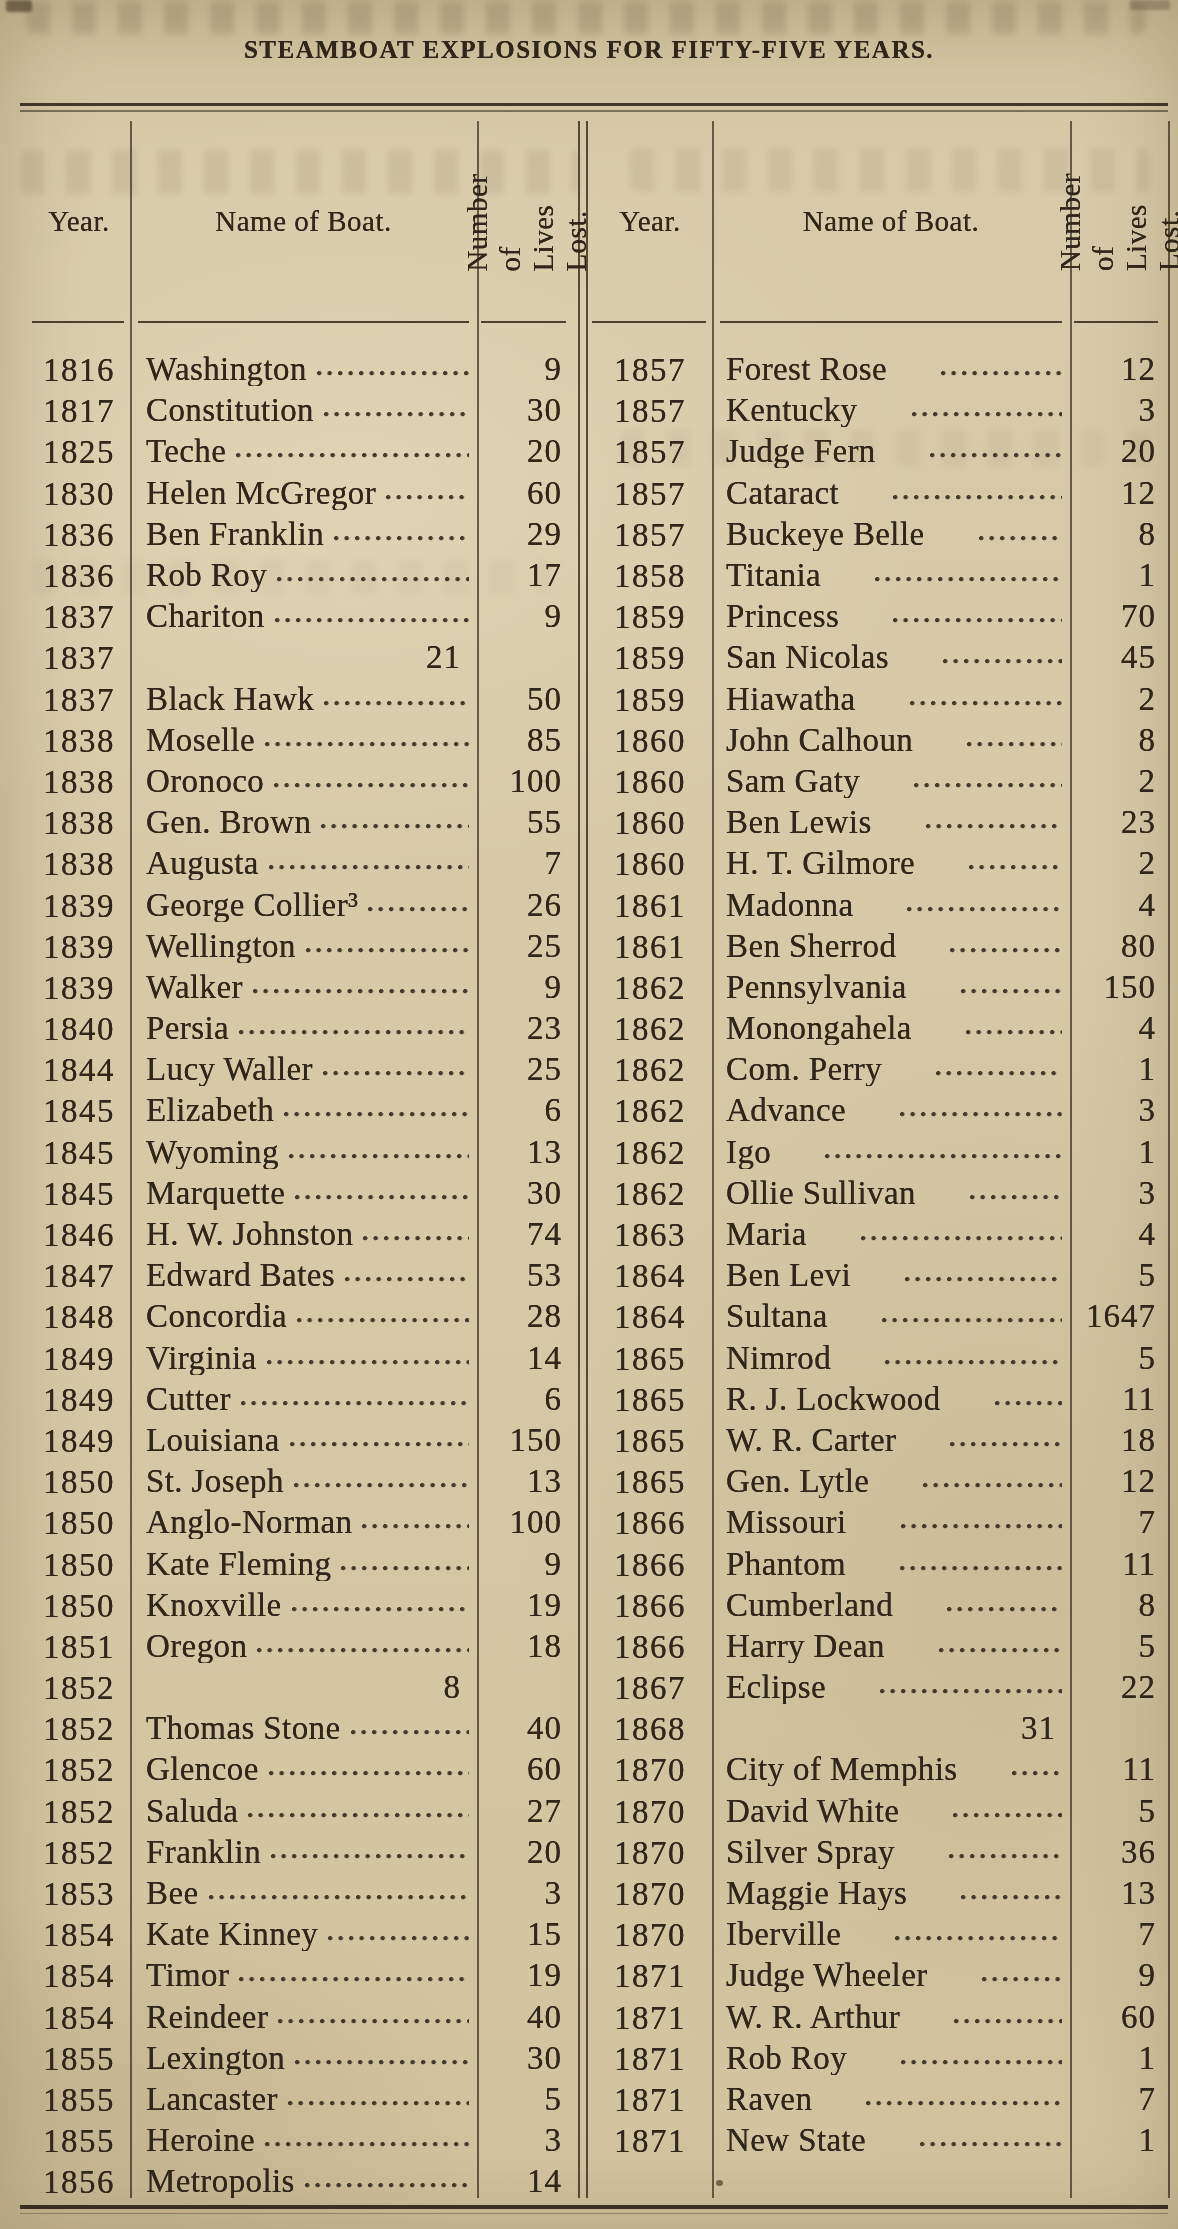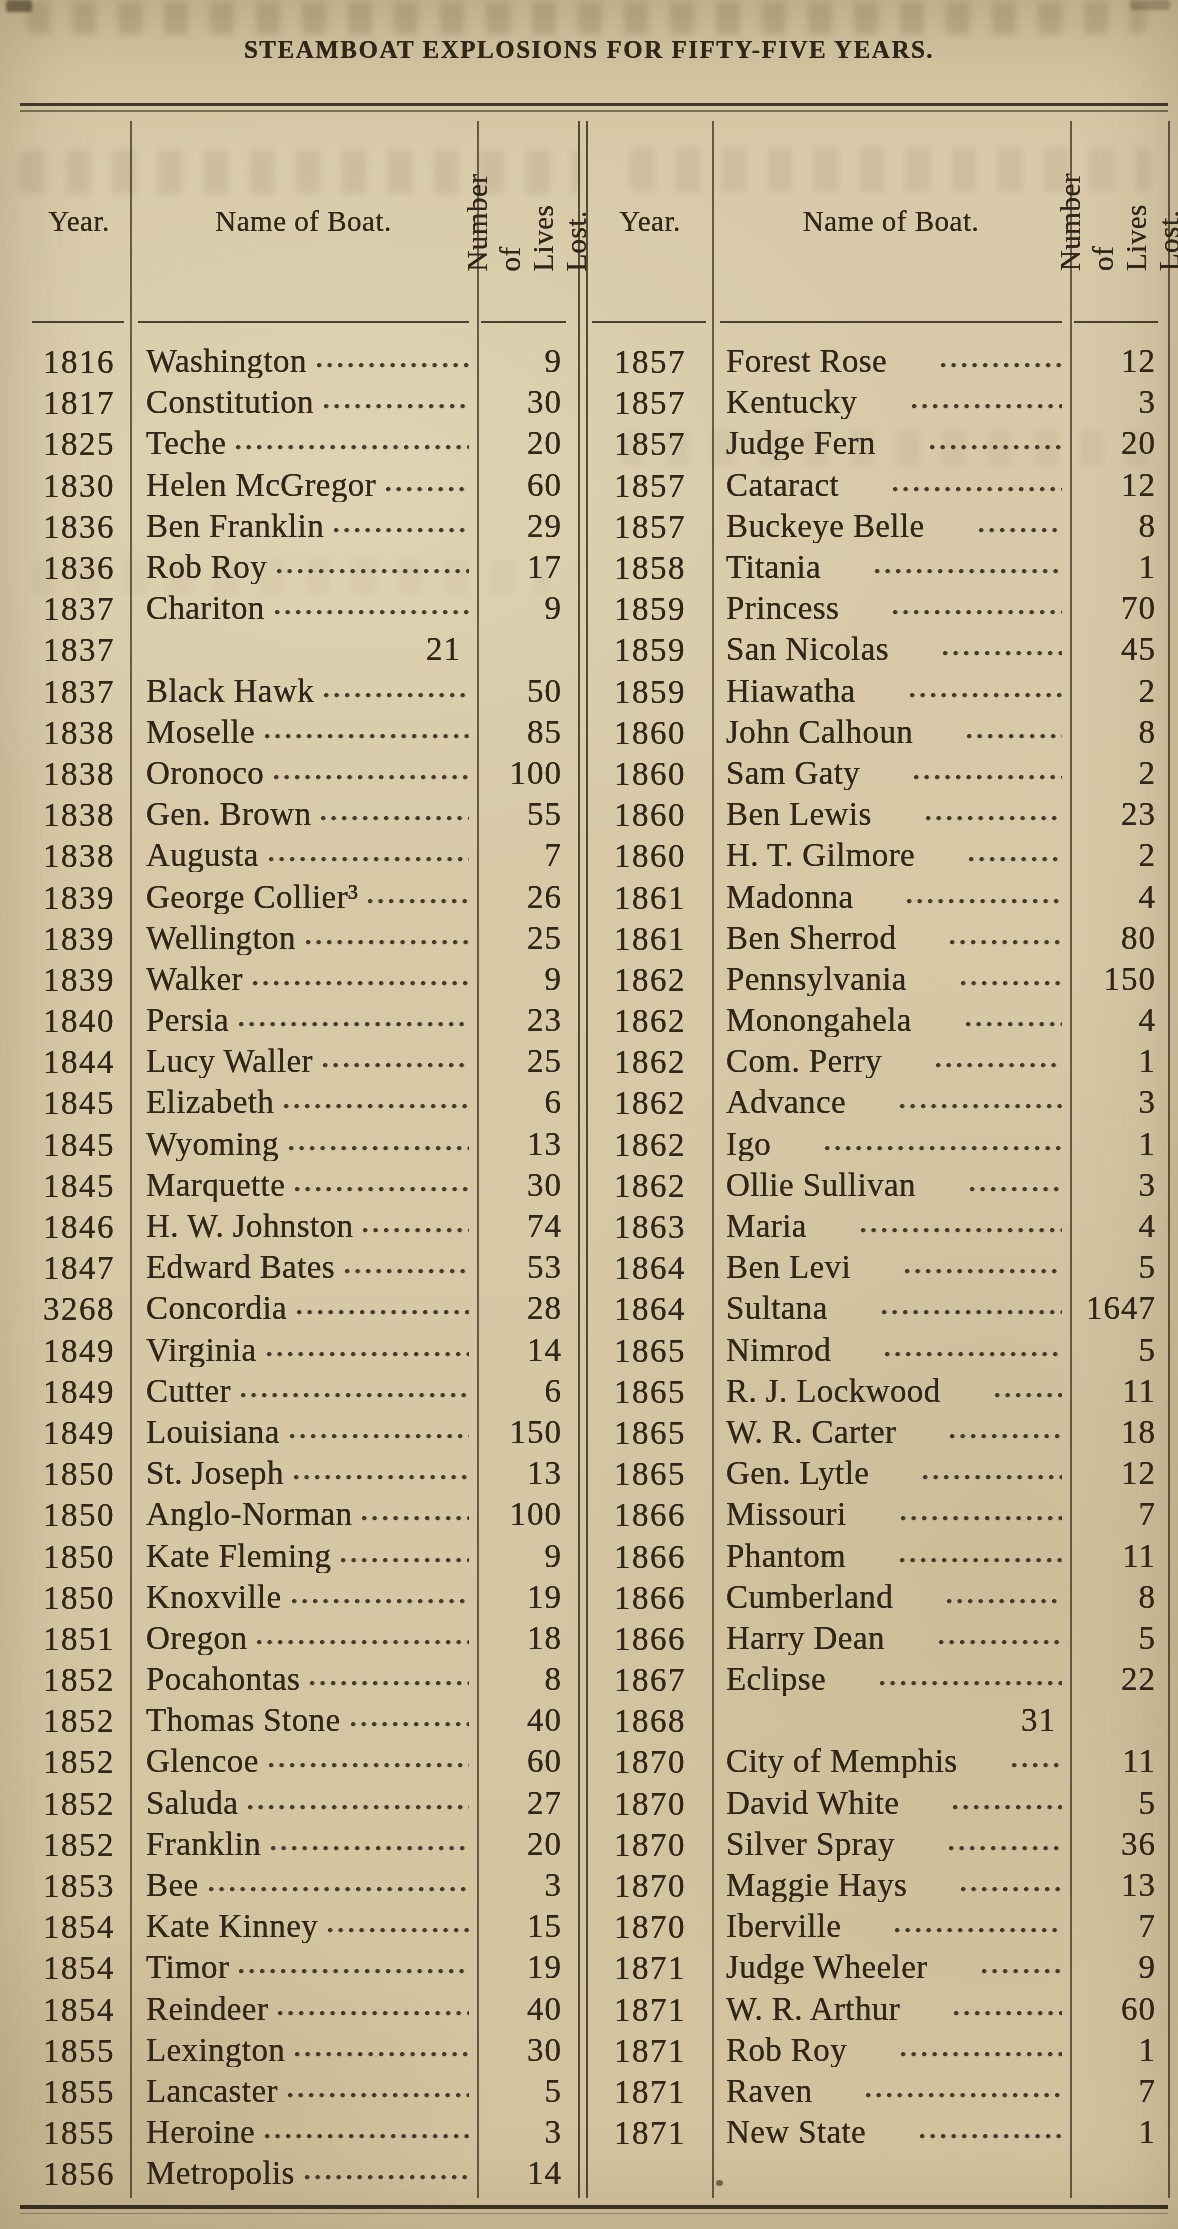--- a/index.html
+++ b/index.html
@@ -72,21 +72,21 @@
   .th::after{content:"";position:absolute;left:8px;right:8px;bottom:-2px;
       border-bottom:2px solid rgba(50,40,26,.85);}
   .th-year::after{left:4px;right:6px;}
   .th-lives::after{left:4px;right:12px;}
   .th-lives .rot{
     transform:rotate(-90deg);
     white-space:pre-line;text-align:left;
     font-size:29px;line-height:1.14;letter-spacing:.5px;width:max-content;
   }
 
-  .tbody{padding-top:20px;}
+  .tbody{padding-top:28px;}
   .tr{display:grid;height:41.2px;align-items:center;}
   .t0 .tr{grid-template-columns:102px 347px 101px;}
   .t1 .tr{grid-template-columns:124px 358px 100px;}
   .td{font-size:33px;line-height:1;}
   .td-year{text-align:center;letter-spacing:1.5px;padding-top:2px;}
   .td-name{display:flex;align-items:baseline;padding-left:16px;overflow:hidden;}
   .t1 .td-name{padding-left:14px;gap:44px;}
   .nm{white-space:nowrap;letter-spacing:.4px;}
   .leader{flex:1 1 auto;height:7px;align-self:flex-end;margin:0 8px 9px 9px;
     background-image:radial-gradient(circle at 3.2px 3.2px, rgba(48,38,26,.88) 1.9px, rgba(48,38,26,0) 2.5px);
@@ -302,21 +302,21 @@
           </div>
           <div class="tr">
             <div class="td td-year">1847</div>
             <div class="td td-name">
               <span class="nm">Edward Bates</span>
               <span class="leader"></span>
             </div>
             <div class="td td-lives">53</div>
           </div>
           <div class="tr">
-            <div class="td td-year">3268</div>
+            <div class="td td-year">1848</div>
             <div class="td td-name">
               <span class="nm">Concordia</span>
               <span class="leader"></span>
             </div>
             <div class="td td-lives">28</div>
           </div>
           <div class="tr">
             <div class="td td-year">1849</div>
             <div class="td td-name">
               <span class="nm">Virginia</span>
@@ -375,24 +375,20 @@
           <div class="tr">
             <div class="td td-year">1851</div>
             <div class="td td-name">
               <span class="nm">Oregon</span>
               <span class="leader"></span>
             </div>
             <div class="td td-lives">18</div>
           </div>
           <div class="tr">
             <div class="td td-year">1852</div>
-            <div class="td td-name">
-              <span class="nm">Pocahontas</span>
-              <span class="leader"></span>
-            </div>
             <div class="td td-lives">8</div>
           </div>
           <div class="tr">
             <div class="td td-year">1852</div>
             <div class="td td-name">
               <span class="nm">Thomas Stone</span>
               <span class="leader"></span>
             </div>
             <div class="td td-lives">40</div>
           </div>

